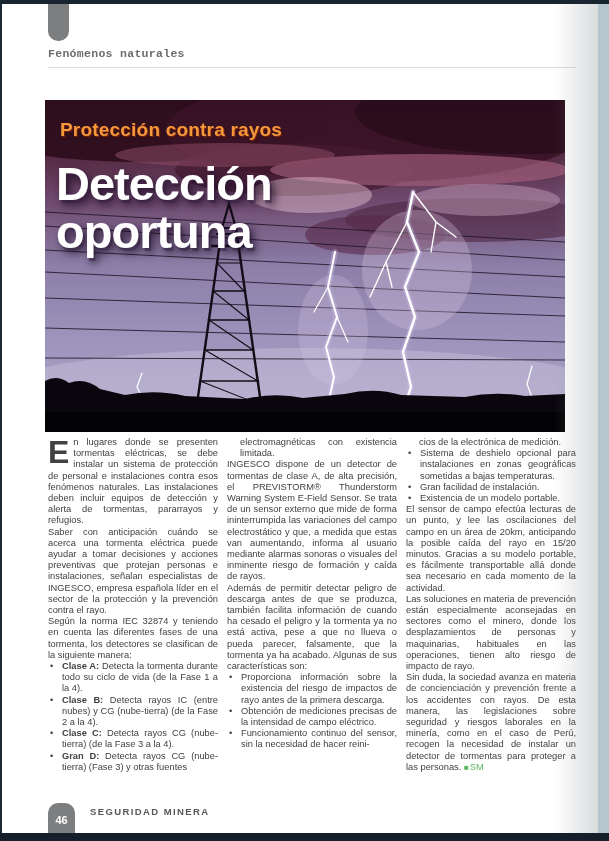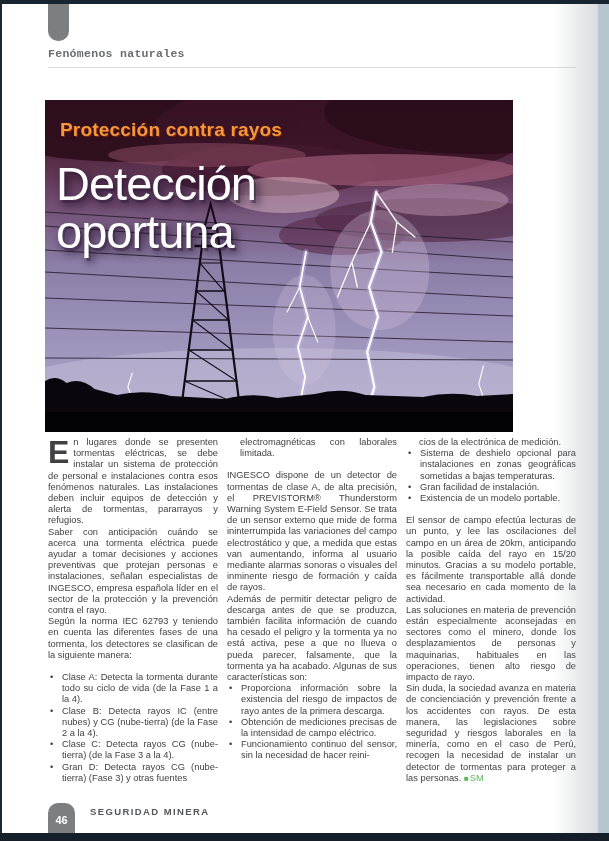--- a/index.html
+++ b/index.html
@@ -12,38 +12,38 @@
   .edge-right{position:absolute;top:0;bottom:0;right:0;width:11px;background:#b5c6cf;z-index:8;}
   .edge-shadow{position:absolute;top:0;bottom:0;right:11px;width:44px;z-index:7;
         background:linear-gradient(to right, rgba(255,255,255,0), rgba(130,136,142,0.30));}
   
   .section-tab{position:absolute;left:48px;top:4px;width:21px;height:37px;background:#7d7e80;
         border-radius:0 0 10px 10px;}
   .section-header{position:absolute;left:48px;top:47px;width:528px;padding-bottom:7px;
         border-bottom:1px solid #dcdcdc;font-size:11.5px;font-weight:bold;color:#6b6c6e;
         letter-spacing:0.3px;font-family:Liberation Mono, monospace;}
   
-  .hero{position:absolute;left:45px;top:100px;width:468px;height:332px;overflow:hidden;background:#0f172a;}
+  .hero{position:absolute;left:45px;top:100px;width:520px;height:332px;overflow:hidden;background:#0f172a;}
   .hero svg{position:absolute;left:0;top:0;width:100%;height:100%;display:block;}
   .kicker{position:absolute;left:15px;top:19px;font-size:19px;font-weight:bold;color:#f6973a;
         line-height:22px;letter-spacing:0.2px;
         text-shadow:1px 1px 0 #6f2414, 2px 2px 2px rgba(70,15,10,0.65);}
-  .hero-title{position:absolute;left:11px;top:60px;margin:0;font-size:47px;font-weight:normal;
+  .hero-title{position:absolute;left:11px;top:60px;margin:0;font-size:47px;font-weight:bold;
         color:#ffffff;line-height:48px;letter-spacing:-1px;
         text-shadow:2px 3px 0 rgba(48,26,58,0.45), 4px 5px 9px rgba(24,10,34,0.85);}
   
   .body-cols{position:absolute;left:48px;top:437px;width:528px;display:flex;gap:9px;}
   .col{width:170px;}
   .p{margin:0;text-align:justify;font-size:9.3px;line-height:11.2px;color:#414143;}
   .cont{padding-left:13px;}
-  .gap{margin-top:11px;}
+  .gap{}
   .bullet{position:relative;padding-left:14px;text-align:justify;font-size:9.3px;
         line-height:11.2px;color:#414143;}
   .bullet::before{content:"\2022";position:absolute;left:2px;top:0;color:#414143;}
-  .bl{font-weight:normal;}
+  .bl{font-weight:bold;}
   .dropcap{float:left;font-size:32px;line-height:26px;padding:2px 4px 0 0;font-weight:bold;color:#414143;}
   .endmark{color:#5cb860;font-weight:normal;white-space:nowrap;}
   .endmark .sq{font-size:8px;letter-spacing:1px;}
   
   .footer-tab{position:absolute;left:48px;top:803px;width:27px;height:30px;background:#7d7e80;
         border-radius:10px 10px 0 0;text-align:center;z-index:10;}
   .footer-tab span{display:inline-block;margin-top:11px;color:#ffffff;font-size:11px;font-weight:bold;}
   .footer-name{position:absolute;left:90px;top:806px;font-size:9.5px;font-weight:bold;
         color:#55565a;letter-spacing:1.4px;}
 </style>
@@ -132,31 +132,31 @@
     <div class="kicker">
       <div>Protección contra rayos</div>
     </div>
     <h1 class="hero-title"><span>Detección</span><br><span>oportuna</span></h1>
   </div>
 
   <div class="body-cols">
     <div class="col">
       <p class="p"><span class="dropcap">E</span><span>n lugares donde se presenten tormentas eléctricas, se debe instalar un sistema de protección de personal e instalaciones contra esos fenómenos naturales. Las instalaciones deben incluir equipos de detección y alerta de tormentas, pararrayos y refugios.</span></p>
       <p class="p">Saber con anticipación cuándo se acerca una tormenta eléctrica puede ayudar a tomar decisiones y acciones preventivas que protejan personas e instalaciones, señalan especialistas de INGESCO, empresa española líder en el sector de la protección y la prevención contra el rayo.</p>
-      <p class="p">Según la norma IEC 62793 y teniendo en cuenta las diferentes fases de una tormenta, los detectores se clasifican de la siguiente manera:</p>
+      <p class="p">Según la norma IEC 32874 y teniendo en cuenta las diferentes fases de una tormenta, los detectores se clasifican de la siguiente manera:</p>
       <div class="gap">
         <div class="bullet"><span class="bl">Clase A:</span> <span>Detecta la tormenta durante todo su ciclo de vida (de la Fase 1 a la 4).</span></div>
         <div class="bullet"><span class="bl">Clase B:</span> <span>Detecta rayos IC (entre nubes) y CG (nube-tierra) (de la Fase 2 a la 4).</span></div>
         <div class="bullet"><span class="bl">Clase C:</span> <span>Detecta rayos CG (nube-tierra) (de la Fase 3 a la 4).</span></div>
         <div class="bullet"><span class="bl">Gran D:</span> <span>Detecta rayos CG (nube-tierra) (Fase 3) y otras fuentes</span></div>
       </div>
     </div>
 
     <div class="col">
-      <p class="p cont">electromagnéticas con laborales limitada.</p>
+      <p class="p cont">electromagnéticas con existencia limitada.</p>
       <p class="p gap">INGESCO dispone de un detector de tormentas de clase A, de alta precisión, el PREVISTORM® Thunderstorm Warning System E-Field Sensor. Se trata de un sensor externo que mide de forma ininterrumpida las variaciones del campo electrostático y que, a medida que estas van aumentando, informa al usuario mediante alarmas sonoras o visuales del inminente riesgo de formación y caída de rayos.</p>
       <p class="p">Además de permitir detectar peligro de descarga antes de que se produzca, también facilita información de cuando ha cesado el peligro y la tormenta ya no está activa, pese a que no llueva o pueda parecer, falsamente, que la tormenta ya ha acabado. Algunas de sus características son:</p>
       <div>
         <div class="bullet">Proporciona información sobre la existencia del riesgo de impactos de rayo antes de la primera descarga.</div>
         <div class="bullet">Obtención de mediciones precisas de la intensidad de campo eléctrico.</div>
         <div class="bullet">Funcionamiento continuo del sensor, sin la necesidad de hacer reini-</div>
       </div>
     </div>
 
     <div class="col">

